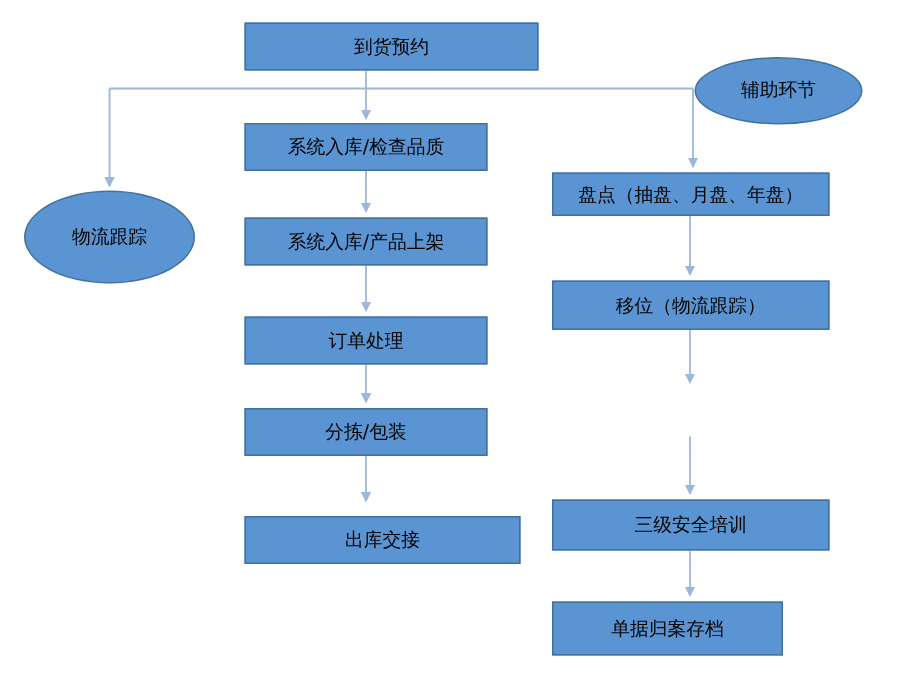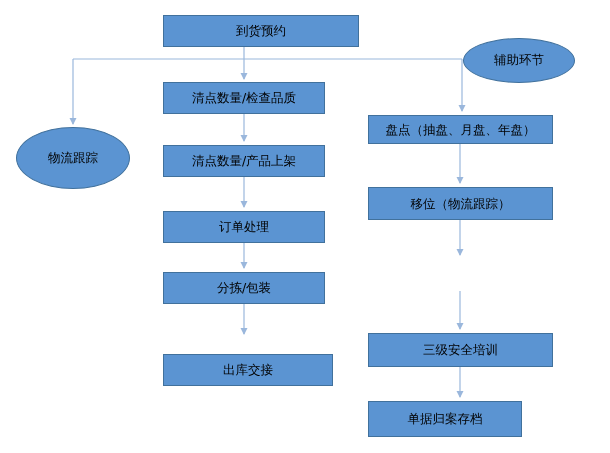--- a/index.html
+++ b/index.html
@@ -79,32 +79,32 @@
 
   <div class="rect-node" style="left:163px;top:15px;width:196px;height:32px">
     <span>到货预约</span>
   </div>
 
   <div class="ellipse-node" style="left:16px;top:127px;width:114px;height:62px">
     <span>物流跟踪</span>
   </div>
 
   <div class="rect-node" style="left:163px;top:82px;width:162px;height:32px">
-    <span>清点数量/检查品质</span>
+    <span>系统入库/检查品质</span>
   </div>
   <div class="rect-node" style="left:163px;top:145px;width:162px;height:32px">
-    <span>清点数量/产品上架</span>
+    <span>系统入库/产品上架</span>
   </div>
   <div class="rect-node" style="left:163px;top:272px;width:162px;height:32px">
     <span>分拣/包装</span>
   </div>
   <div class="rect-node" style="left:163px;top:211px;width:162px;height:32px">
     <span>订单处理</span>
   </div>
-  <div class="rect-node" style="left:163px;top:354px;width:170px;height:32px">
+  <div class="rect-node" style="left:163px;top:344px;width:184px;height:32px">
     <span>出库交接</span>
   </div>
 
   <div class="ellipse-node" style="left:463px;top:38px;width:112px;height:45px">
     <span>辅助环节</span>
   </div>
 
   <div class="rect-node" style="left:368px;top:115px;width:185px;height:29px">
     <span>盘点（抽盘、月盘、年盘）</span>
   </div>

